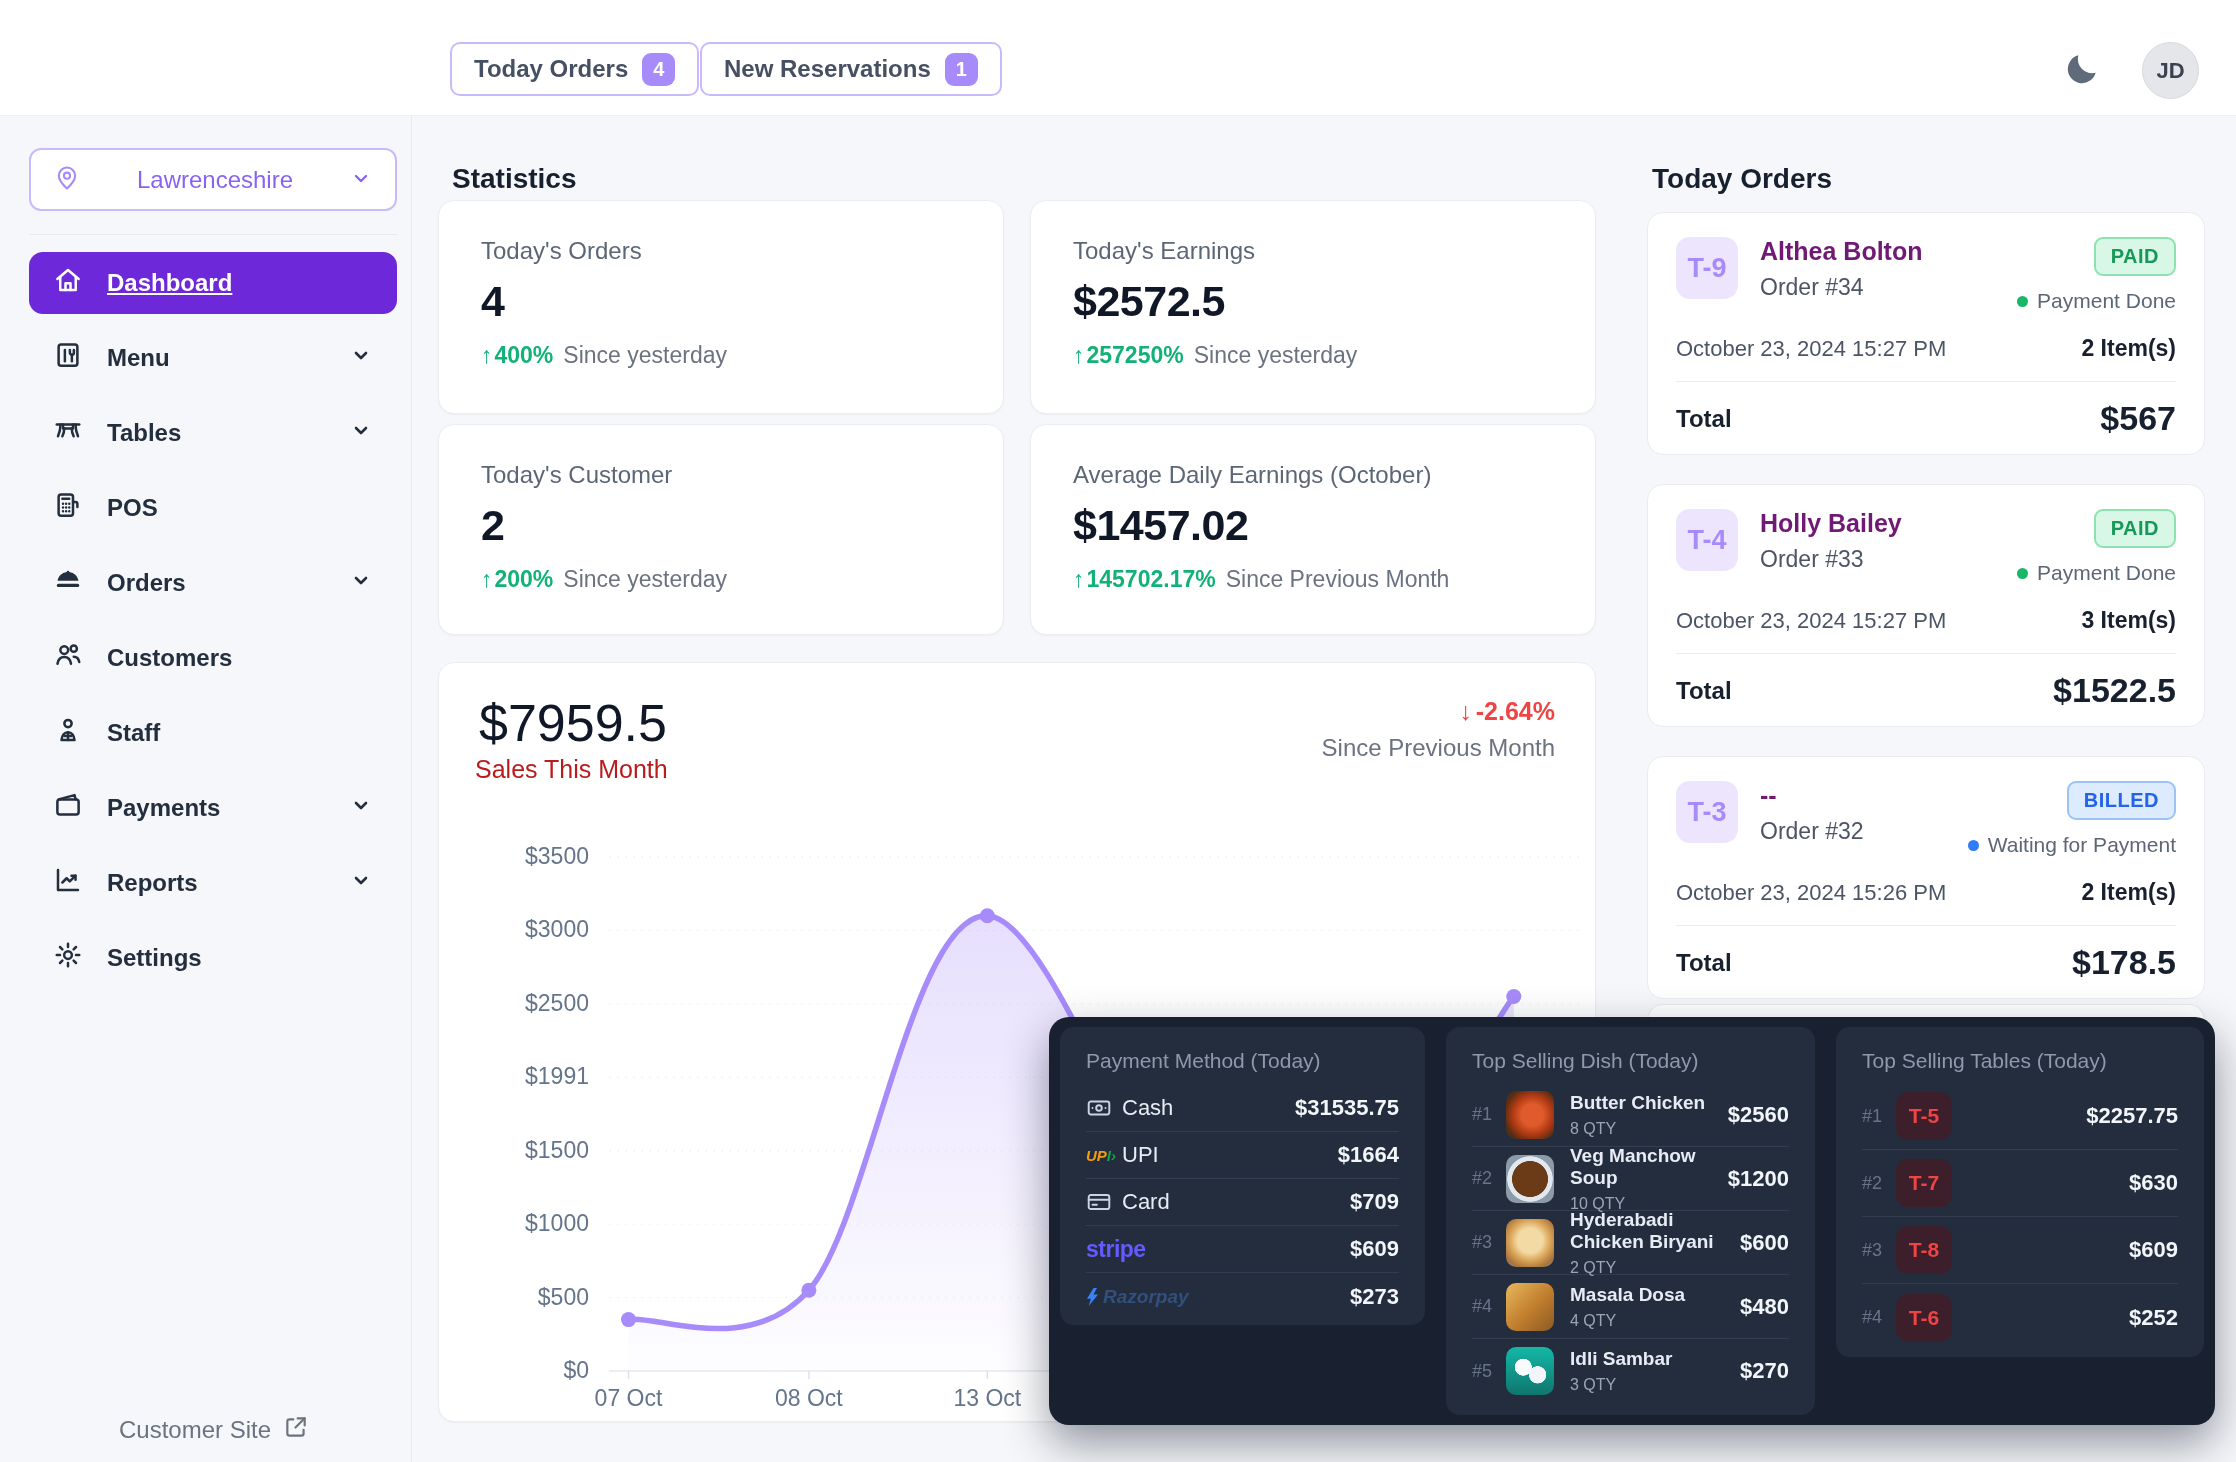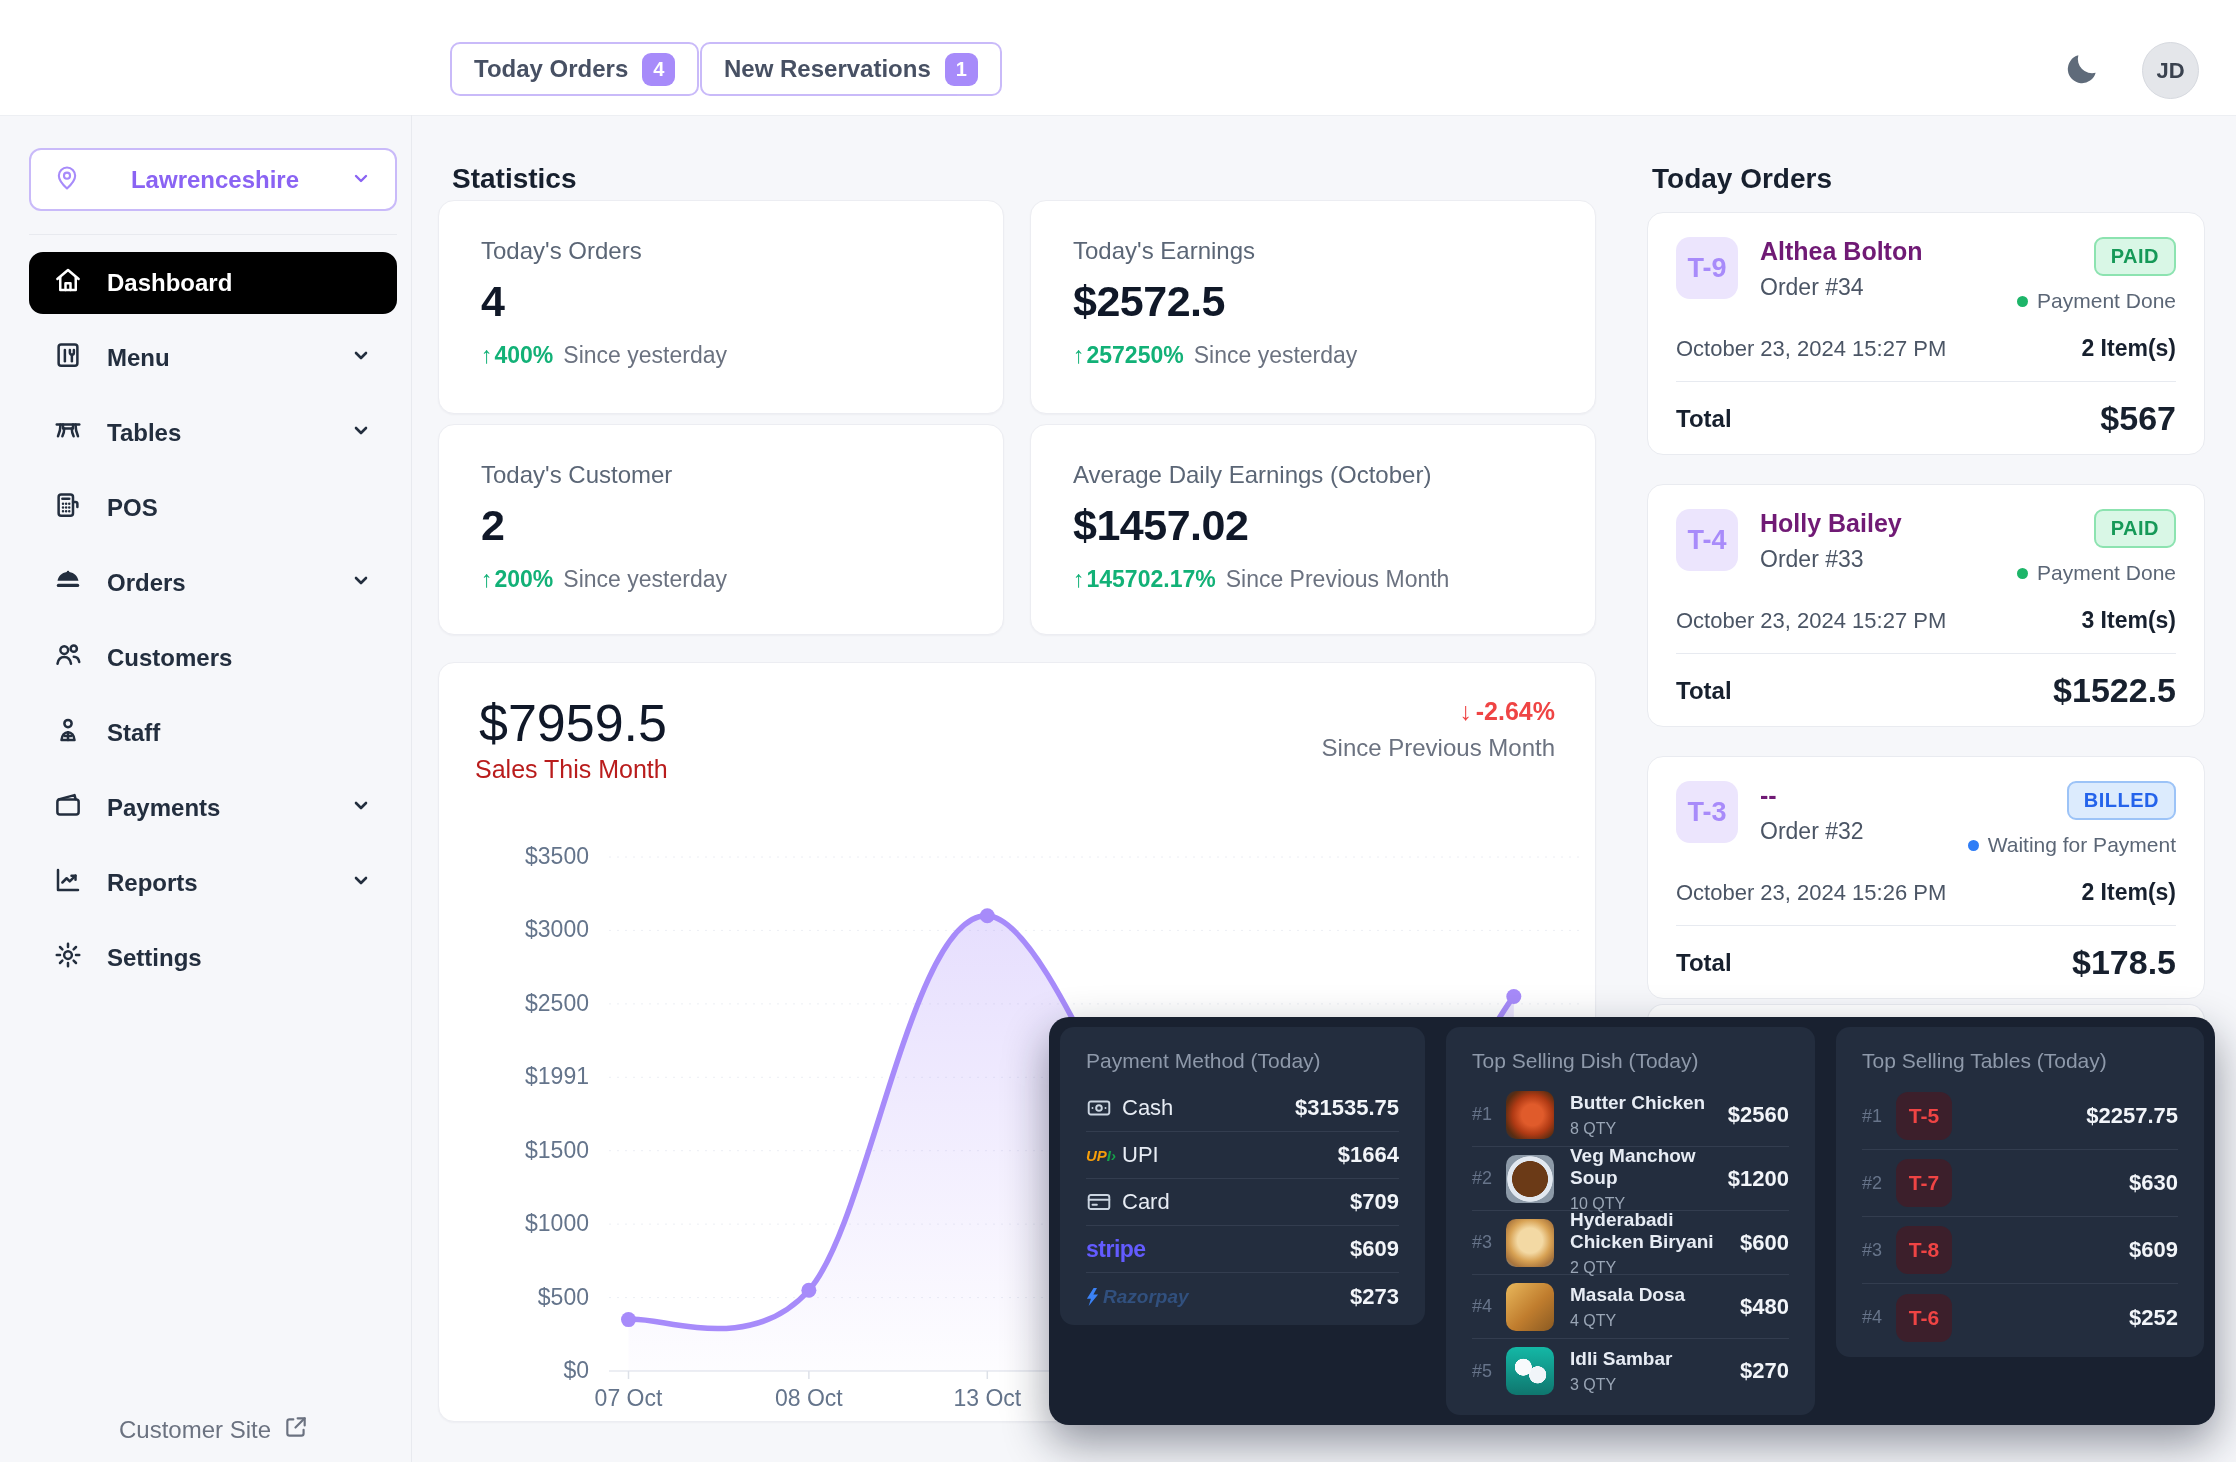--- a/index.html
+++ b/index.html
@@ -20,28 +20,28 @@
     background:#e4e6ea; border:1px solid #d6d9df; color:#3a424f; font-size:22px; font-weight:700;
     display:flex; align-items:center; justify-content:center; cursor:pointer; }
 
   
   .app-bg { position:absolute; left:0; right:0; top:115px; bottom:0; background:#f6f7fa; border-top:1px solid #edeff3; }
 
   
   .sidebar { position:absolute; left:29px; top:115px; width:383px; bottom:0; border-right:1px solid #e8eaef; z-index:2; }
   .loc-select { position:absolute; left:0; top:33px; width:368px; height:63px; background:#fff;
     border:2px solid #c9baf9; border-radius:12px; display:flex; align-items:center; padding:0 22px; gap:26px; cursor:pointer; }
-  .loc-label { color:#8a63f3; font-size:24px; font-weight:700; flex:0 0 auto; margin:8px auto; }
+  .loc-label { color:#8a63f3; font-size:24px; font-weight:400; flex:0 0 auto; margin:8px auto; }
   .sb-divider { position:absolute; left:0; top:119px; width:368px; height:1px; background:#e8eaef; }
   .nav { position:absolute; left:0; top:137px; width:368px; }
   .nav-item { height:62px; margin-bottom:13px; display:flex; align-items:center; gap:24px; padding:0 24px;
     border-radius:14px; font-size:24px; font-weight:700; color:#232e3e; cursor:pointer; }
   .nav-item svg { flex:0 0 auto; }
   .nav-item .chev { margin-left:auto; }
-  .nav-item.active { background:#000000; color:#fff; }
+  .nav-item.active { background:#6d28d9; color:#fff;text-decoration:underline; }
   .customer-site { position:absolute; left:90px; bottom:16px; display:flex; align-items:center; gap:12px;
     font-size:24px; color:#6b7280; cursor:pointer; }
 
   
   .section-h { position:absolute; font-size:28px; font-weight:800; color:#17202e; }
 
   
   .stat-card { position:absolute; background:#fff; border:1px solid #ecedf2; border-radius:16px;
     box-shadow:0 1px 2px rgba(16,24,40,.04); padding:36px 42px; }
   .stat-label { font-size:24px; color:#5b6676; }

